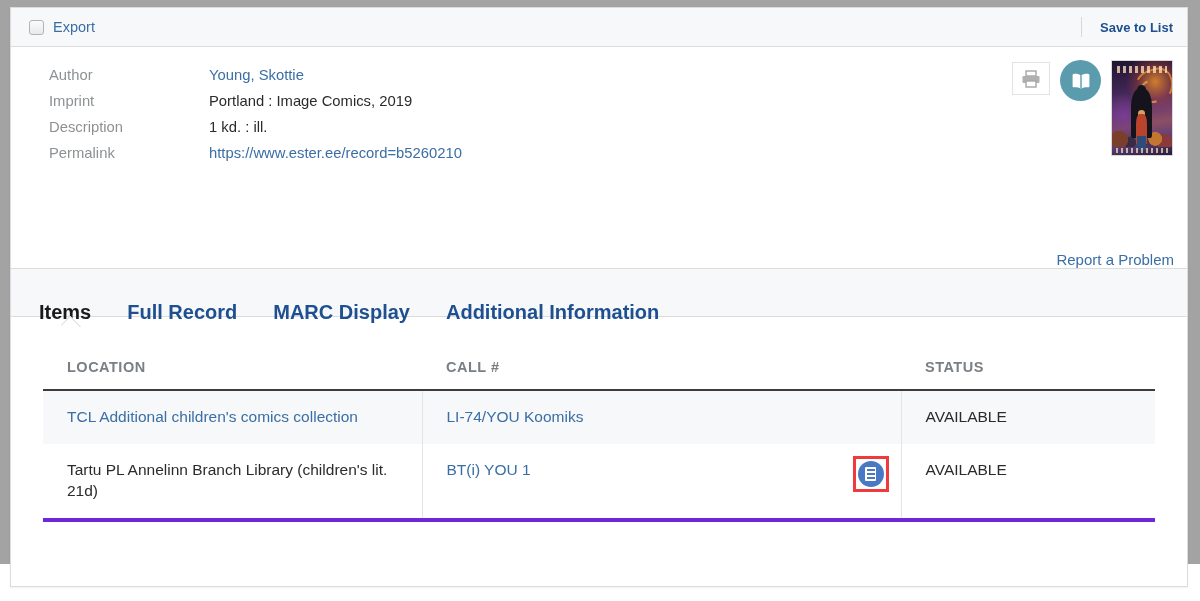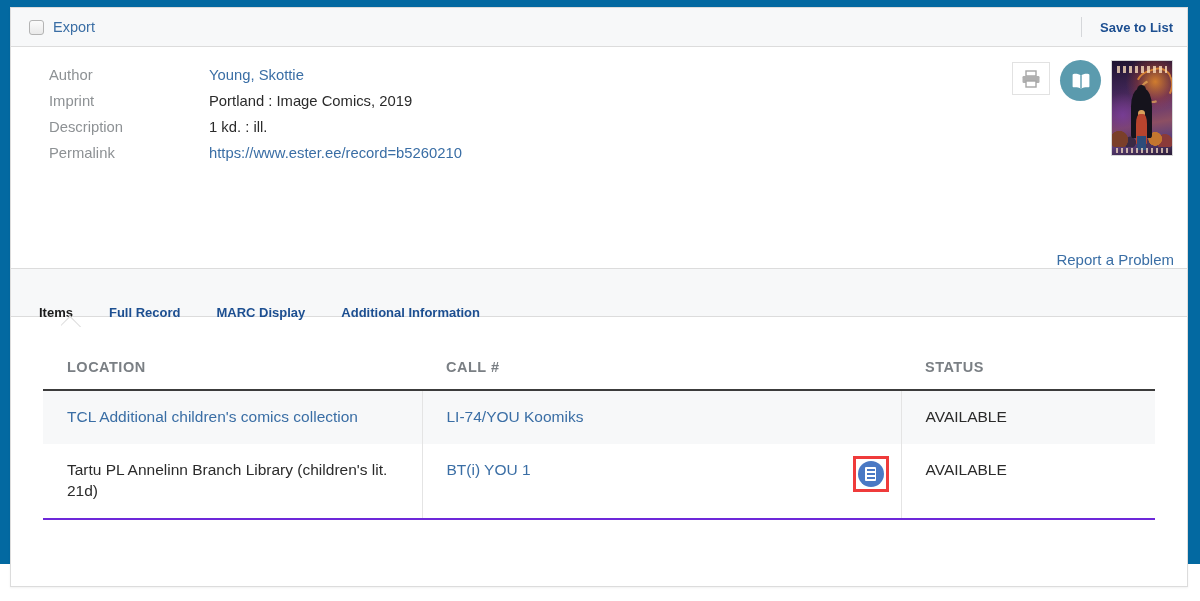--- a/index.html
+++ b/index.html
@@ -12,21 +12,21 @@
   body {
     width: 1200px;
     height: 601px;
     overflow: hidden;
   }
 
   .page {
     position: relative;
     width: 1200px;
     height: 564px;
-    background: #0369a1;
+    background: #a3a3a3;
   }
 
   
   .record-card {
     position: absolute;
     left: 10px;
     top: 7px;
     width: 1178px;
     height: 580px;
     background: #ffffff;
@@ -272,21 +272,21 @@
     height: 48px;
     background: #f7f8f9;
     border-bottom: 1px solid #dcdcdc;
     display: flex;
     align-items: center;
     padding-left: 28px;
     gap: 36px;
     box-sizing: border-box;
   }
   .tab {
-    font-size: 13px;
+    font-size: 20px;
     color: #1d4f91;
     font-weight: bold;
     cursor: pointer;
     white-space: nowrap;
     margin-top: 39px;
   }
   .tab.active {
     color: #1a1a1a;
   }
   .tab-caret {
@@ -331,21 +331,21 @@
   .items-table td {
     font-size: 15.5px;
     color: #2b2b2b;
     padding: 16px 10px 16px 24px;
     vertical-align: top;
     border-right: 1px solid #e4e4e4;
     line-height: 1.35;
   }
   .items-table td:last-child { border-right: none; }
   .items-table tr.row-alt td { background: #f7f8f9; }
-  .items-table tr.row-last td { border-bottom: 2px solid #6d28d9; }
+  .items-table tr.row-last td { border-bottom: 4px solid #6d28d9; }
   .col-location { width: 355px; }
   .col-call { width: 455px; }
   .col-status { width: auto; }
 
   .cell-link { color: #3a6ea5; cursor: pointer; }
   .call-cell-inner {
     display: flex;
     align-items: flex-start;
     justify-content: space-between;
     gap: 10px;

